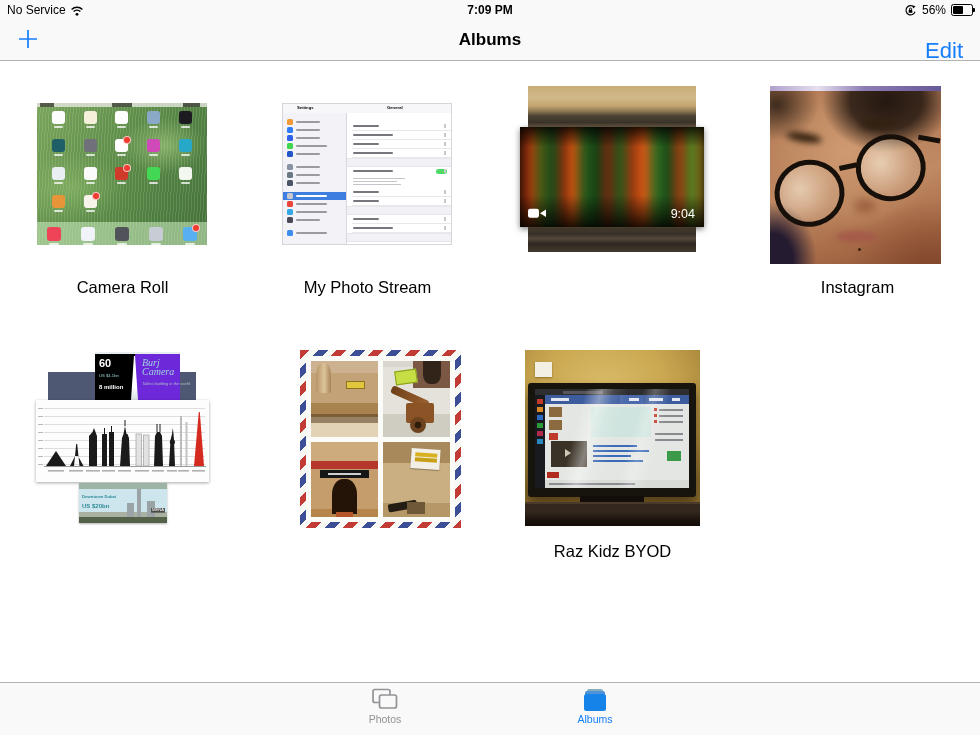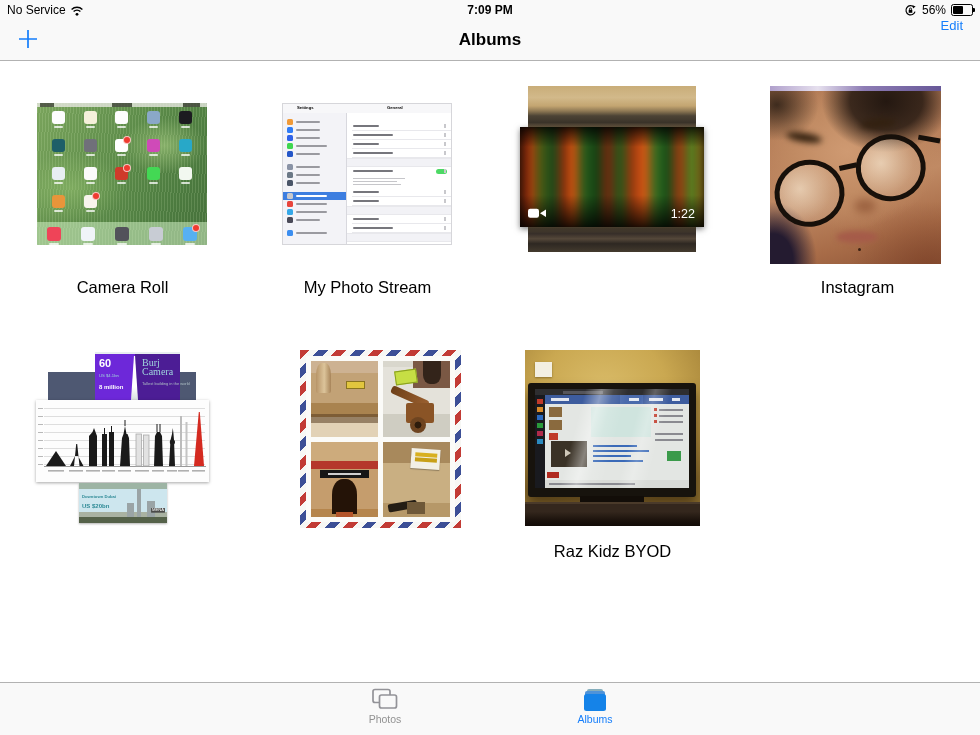--- a/index.html
+++ b/index.html
@@ -10,21 +10,21 @@
     border-bottom:1px solid #b2b2b2;box-sizing:border-box;z-index:5;}
   .statusbar{position:absolute;top:0;left:0;right:0;height:20px;font-size:12px;}
   .sb-left{position:absolute;left:7px;top:3px;display:flex;align-items:center;gap:4px;}
   .sb-time{position:absolute;left:0;right:0;top:3px;text-align:center;font-weight:bold;font-size:12px;}
   .sb-right{position:absolute;right:7px;top:3px;display:flex;align-items:center;gap:5px;}
   .batt{position:relative;width:20px;height:10px;border:1px solid #000;border-radius:2.5px;}
   .batt .fill{position:absolute;left:1px;top:1px;bottom:1px;width:10px;background:#000;border-radius:1px;}
   .batt .cap{position:absolute;right:-3px;top:2.5px;width:2px;height:4px;background:#000;border-radius:0 1px 1px 0;}
   .nav-add{position:absolute;left:17px;top:28px;width:22px;height:22px;cursor:pointer;}
   .nav-title{position:absolute;left:0;right:0;top:30px;text-align:center;font-size:17px;font-weight:bold;}
-  .nav-edit{position:absolute;right:17px;top:18px;font-size:13px;color:#157efb;cursor:pointer;}
+  .nav-edit{position:absolute;right:17px;top:38px;font-size:22px;color:#157efb;cursor:pointer;}
   
   .cell{position:absolute;width:245px;height:255px;}
   .album-label{position:absolute;top:194px;left:0;width:100%;text-align:center;font-size:16.5px;color:#000;}
   .thumb{position:absolute;}
   
   .mt{display:inline-block;font-size:10px;transform-origin:0 0;white-space:nowrap;line-height:1.05;}
   
   .cr{left:37px;top:19px;width:170px;height:142px;overflow:hidden;border-radius:1px;
     background:
       radial-gradient(60px 40px at 75% 30%, rgba(195,228,150,.45), transparent 70%),
@@ -109,22 +109,22 @@
   .ig-lens.r{left:86px;top:-2px;}
   .ig-bridge{position:absolute;left:70px;top:22px;width:18px;height:5px;background:#17100a;transform:rotate(-4deg);}
   .ig-temple{position:absolute;left:152px;top:6px;width:22px;height:5px;background:#17100a;transform:rotate(18deg);}
   .ig-nose{position:absolute;left:84px;top:108px;width:22px;height:14px;background:#8a4f30;border-radius:50%;filter:blur(4px);opacity:.65;}
   .ig-mouth{position:absolute;left:66px;top:140px;width:42px;height:12px;background:#a55b49;border-radius:50%;filter:blur(2.5px);}
   .ig-mole{position:absolute;left:88px;top:157px;width:3px;height:3px;background:#3c2012;border-radius:50%;}
   
   .by-back{position:absolute;left:48px;top:24px;width:148px;height:32px;background:#4e5872;}
   .by-card1{position:absolute;left:95px;top:4px;width:85px;height:50px;display:flex;
     border-top:2px solid #e8eef0;box-sizing:border-box;}
-  .by-c1l{width:40px;background:#6d28d9;position:relative;color:#fff;}
-  .by-c1r{flex:1;background:#4c1d95;position:relative;}
+  .by-c1l{width:40px;background:#000000;position:relative;color:#fff;}
+  .by-c1r{flex:1;background:#6d28d9;position:relative;font-style:italic;}
   .by-tower{position:absolute;left:-4px;top:2px;width:7px;height:44px;
     background:linear-gradient(180deg,#fff 0 70%,#d8e0e0);clip-path:polygon(42% 0,58% 0,100% 100%,0 100%);}
   .by-num{position:absolute;left:4px;top:3px;font-size:11px;font-weight:bold;}
   .by-mid{position:absolute;left:4px;top:20px;color:#9fd8d8;}
   .by-small{position:absolute;left:4px;top:30px;font-weight:bold;font-size:10px;}
   .by-title{position:absolute;left:7px;top:4px;font-family:"Liberation Serif",serif;font-size:10px;
     line-height:9px;color:#9fd4dc;}
   .by-sub{position:absolute;left:7px;top:28px;color:#aebfc4;width:200%;}
   .by-chart{position:absolute;left:36px;top:52px;width:173px;height:82px;background:#fdfdfd;
     box-shadow:0 1px 3px rgba(0,0,0,.35);}
@@ -444,21 +444,21 @@
 
   <div class="cell" style="left:490px;top:84px">
     <div class="thumb vd">
       <div class="vd-strip">
         <div class="vd-streaks"></div>
         <div class="vd-vig"></div>
         <svg class="vd-cam" width="19" height="11" viewBox="0 0 19 11">
           <rect x="0" y="0.8" width="11" height="9" rx="2.2" fill="#fff"></rect>
           <polygon points="12,5.3 18,1.6 18,9" fill="#fff"></polygon>
         </svg>
-        <span class="vd-time">1:22</span>
+        <span class="vd-time">9:04</span>
       </div>
     </div>
   </div>
 
   <div class="cell" style="left:735px;top:84px">
     <div class="thumb ig">
       <div class="ig-strip"></div>
       <div class="ig-face">
         <span class="ig-brow l"></span>
         <span class="ig-brow r"></span>

